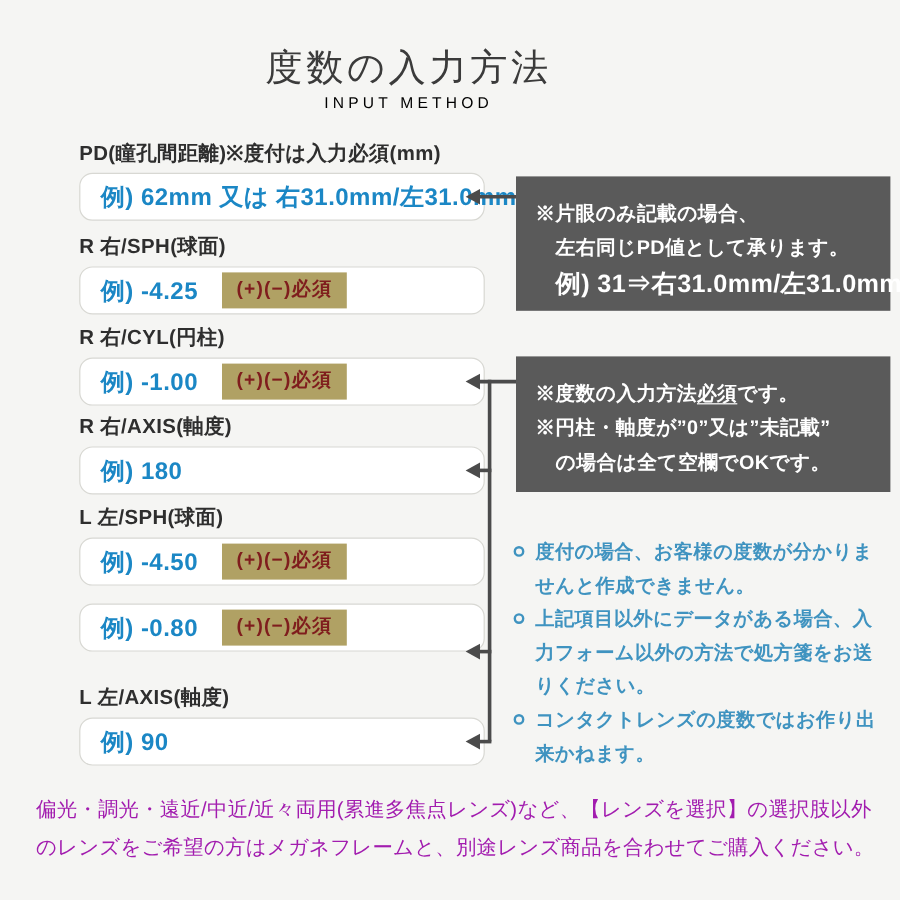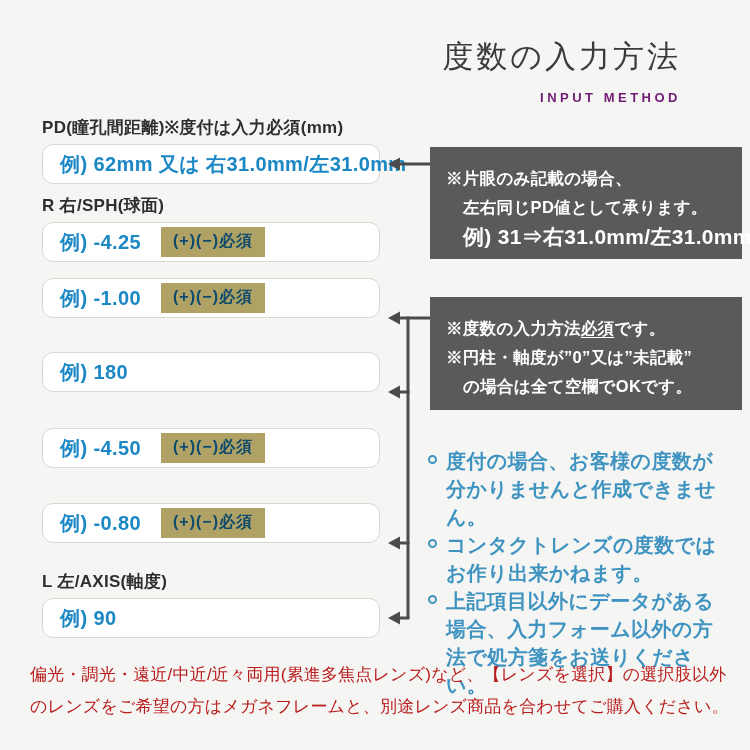--- a/index.html
+++ b/index.html
@@ -2,58 +2,58 @@
 <html><head>
 <meta charset="utf-8">
 <style>
   * { margin:0; padding:0; box-sizing:border-box; }
   body { background:#e9e9e7; }
   .canvas{
     position:relative; width:750px; height:750px; background:#f5f5f3;
     font-family:"Liberation Sans", sans-serif; overflow:hidden; margin:0 auto;
   }
   
-  .hdr{ position:absolute; top:36px; left:0; width:681px; text-align:right; }
+  .hdr{ position:absolute; top:36px; left:0; width:681px; text-align:center; }
   .title{ font-size:31px; font-weight:500; color:#3b3b3b; letter-spacing:3px; }
-  .subtitle{ margin-top:12px; font-size:13px; letter-spacing:3.5px; color:#701a75; font-weight:700; }
+  .subtitle{ font-size:13px; letter-spacing:3.5px; color:#000000; font-weight:400; }
 
   
-  .field{ position:absolute; left:42px; width:338px; }
+  .field{ position:absolute; left:66px; width:338px; }
   .field-label{ font-size:17px; line-height:20px; color:#2e2e2e; font-weight:600; letter-spacing:0.3px; }
   .box{
     margin-top:6px; height:40px; background:#ffffff; border:1px solid #d8d8d3;
     border-radius:11px; display:flex; align-items:center; padding-left:17px;
   }
   .example{ font-size:20px; font-weight:700; color:#1b87c5; letter-spacing:0.4px; white-space:nowrap; }
   .tag{
-    margin-left:20px; background:#b0a164; color:#0c4a6e; font-size:16px; font-weight:700;
+    margin-left:20px; background:#b0a164; color:#7f1d1d; font-size:16px; font-weight:700;
     padding:4px 12px 5px; letter-spacing:1px; white-space:nowrap;
   }
 
   
   .note{
     position:absolute; left:430px; width:312px; background:#5a5a5a; color:#ffffff;
     padding:17px 14px 0 16px; font-weight:700;
   }
   .note1{ top:147px; height:112px; }
   .note2{ top:297px; height:113px; }
   .note-line{ font-size:16.5px; line-height:29px; letter-spacing:0.3px; white-space:nowrap; }
   .indent{ padding-left:17px; }
   .small{ font-size:21px; }
   .u{ text-decoration:underline; text-underline-offset:3px; }
 
   
   .bullets{ position:absolute; left:428px; top:447px; width:304px; }
-  .bullet-item{ display:flex; color:#3f93c0; font-weight:700; font-size:20px; line-height:28px; letter-spacing:0.4px; }
+  .bullet-item{ display:flex; color:#3f93c0; font-weight:700; font-size:16px; line-height:28px; letter-spacing:0.4px; }
   .ring{ flex:0 0 auto; width:9px; height:9px; border:2.5px solid #3f93c0; border-radius:50%; margin:8px 9px 0 0; }
 
   
   .footer{
     position:absolute; left:30px; top:659px; width:700px;
-    font-size:17px; line-height:32px; color:#b91c1c; letter-spacing:0.2px; font-weight:500;
+    font-size:17px; line-height:32px; color:#a21caf; letter-spacing:0.2px; font-weight:500;
   }
 
   
   .connectors{ position:absolute; left:0; top:0; width:750px; height:750px; pointer-events:none; }
 </style>
 </head>
 <body>
 
 <div class="canvas">
 
@@ -71,33 +71,36 @@
 
   <div class="field" style="top:196px">
     <div class="field-label">R 右/SPH(球面)</div>
     <div class="box">
       <span class="example">例) -4.25</span>
       <span class="tag">(+)(−)必須</span>
     </div>
   </div>
 
   <div class="field" style="top:272px">
+    <div class="field-label">R 右/CYL(円柱)</div>
     <div class="box">
       <span class="example">例) -1.00</span>
       <span class="tag">(+)(−)必須</span>
     </div>
   </div>
 
   <div class="field" style="top:346px">
+    <div class="field-label">R 右/AXIS(軸度)</div>
     <div class="box">
       <span class="example">例) 180</span>
     </div>
   </div>
 
   <div class="field" style="top:422px">
+    <div class="field-label">L 左/SPH(球面)</div>
     <div class="box">
       <span class="example">例) -4.50</span>
       <span class="tag">(+)(−)必須</span>
     </div>
   </div>
 
   <div class="field" style="top:497px">
     <div class="box">
       <span class="example">例) -0.80</span>
       <span class="tag">(+)(−)必須</span>
@@ -123,25 +126,25 @@
     <div class="note-line indent">の場合は全て空欄でOKです。</div>
   </div>
 
   <div class="bullets">
     <div class="bullet-item">
       <span class="ring"></span>
       <span>度付の場合、お客様の度数が分かりませんと作成できません。</span>
     </div>
     <div class="bullet-item">
       <span class="ring"></span>
-      <span>コンタクトレンズの度数ではお作り出来かねます。</span>
+      <span>上記項目以外にデータがある場合、入力フォーム以外の方法で処方箋をお送りください。</span>
     </div>
     <div class="bullet-item">
       <span class="ring"></span>
-      <span>上記項目以外にデータがある場合、入力フォーム以外の方法で処方箋をお送りください。</span>
+      <span>コンタクトレンズの度数ではお作り出来かねます。</span>
     </div>
   </div>
 
   <div class="footer">偏光・調光・遠近/中近/近々両用(累進多焦点レンズ)など、【レンズを選択】の選択肢以外のレンズをご希望の方はメガネフレームと、別途レンズ商品を合わせてご購入ください。</div>
 
   <svg class="connectors" viewBox="0 0 750 750" xmlns="http://www.w3.org/2000/svg">
     <g stroke="#4b4b4b" stroke-width="3" fill="none">
       <line x1="399" y1="164" x2="430" y2="164"></line>
       <line x1="399" y1="318" x2="430" y2="318"></line>
       <line x1="408" y1="316.5" x2="408" y2="618"></line>

